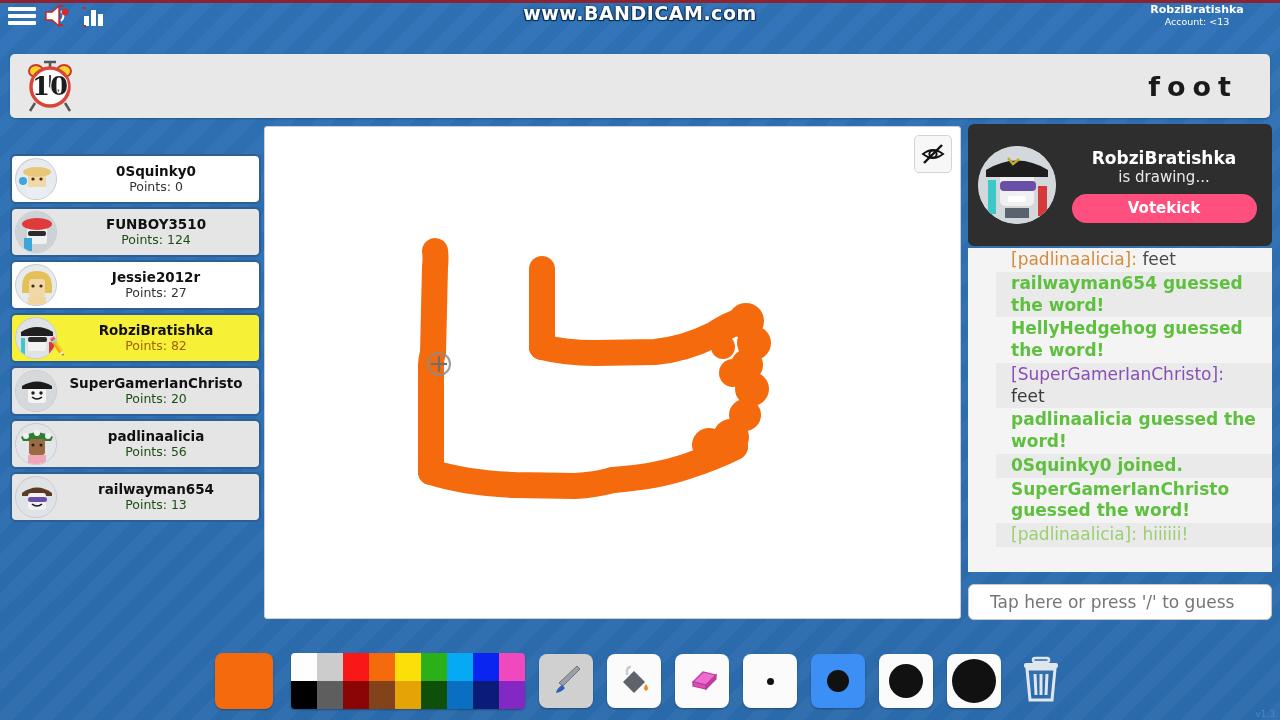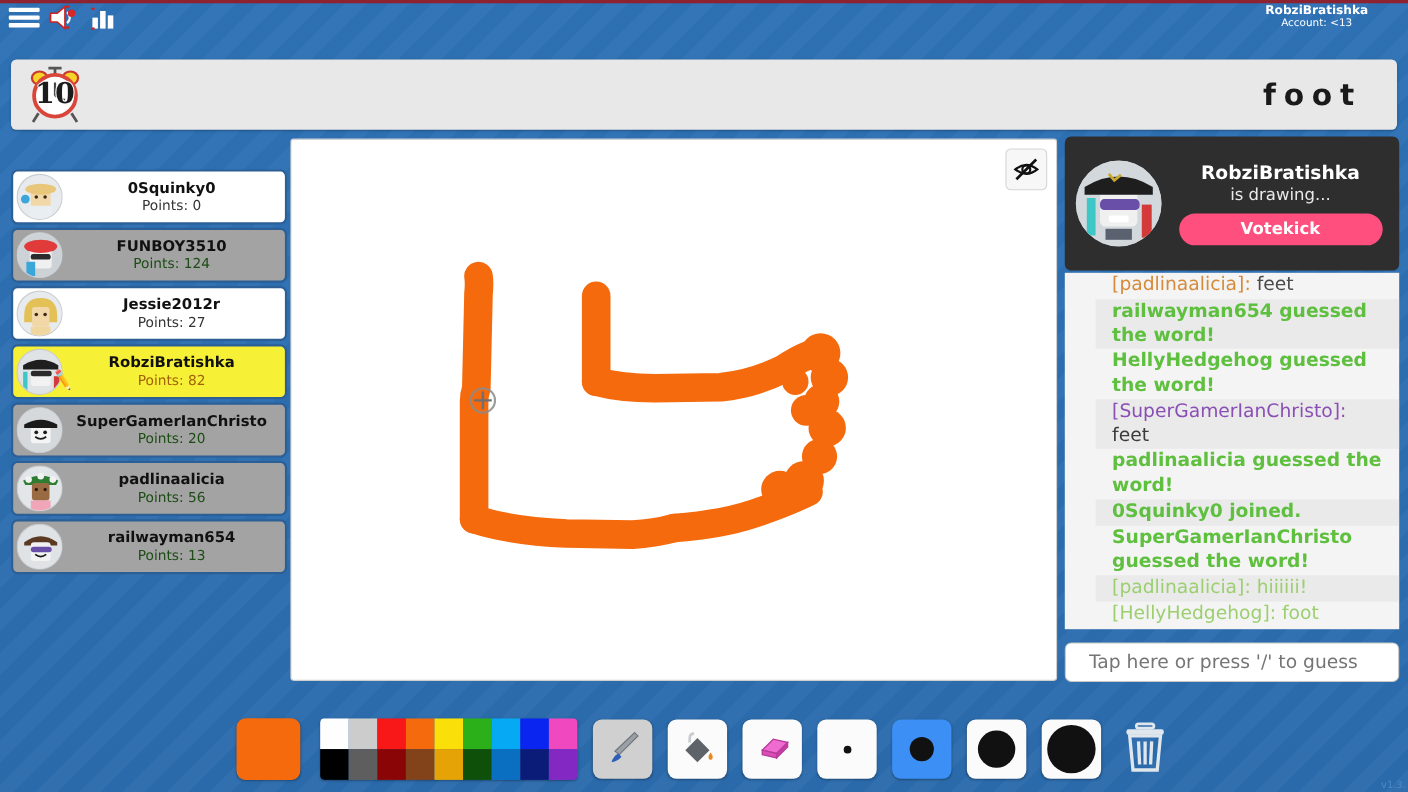--- a/index.html
+++ b/index.html
@@ -71,21 +71,21 @@
 
   
   .players { position: absolute; left: 10px; top: 126px; width: 251px; margin-top: 28px; }
   .player {
     position: relative; height: 50px; margin-bottom: 3px;
     border: 2px solid #2b5f96; border-radius: 6px;
     display: flex; align-items: center;
     overflow: hidden;
   }
   .player.white { background: #ffffff; }
-  .player.green { background: #a3a3a3; }
+  .player.green { background: #e5e5e5; }
   .player.yellow { background: #f6f137; }
   .pav {
     width: 42px; height: 42px; margin-left: 3px; border-radius: 50%;
     background: #d9dde2; flex: 0 0 auto; position: relative; overflow: hidden;
     border: 1px solid rgba(0,0,0,.08);
   }
   .pinfo { flex: 1; text-align: center; line-height: 1.12; padding-right: 4px; }
   .pname { font-size: 13.5px; font-weight: bold; color: #111; }
   .ppts { font-size: 12.5px; color: #333; }
   .player.green .ppts { color: #1c4d14; }
@@ -202,20 +202,21 @@
       <svg width="30" height="26" viewBox="0 0 30 26">
         <rect x="4" y="13" width="5" height="10" fill="#ffffff"></rect>
         <rect x="11" y="7" width="5" height="16" fill="#ffffff"></rect>
         <rect x="18" y="11" width="5" height="12" fill="#ffffff"></rect>
         <rect x="3" y="4" width="3" height="2" fill="#cc2222"></rect>
         <rect x="3" y="22" width="3" height="2" fill="#cc2222"></rect>
       </svg>
     </div>
   </div>
 
+  <div class="bandicam">www.BANDICAM.com</div>
 
   <div class="acct">
     <div class="nm">RobziBratishka</div>
     <div class="sub">Account: &lt;13</div>
   </div>
 </div>
 
 <div class="header-bar">
   <div class="clock">
     <svg width="56" height="56" viewBox="0 0 56 56">
@@ -422,21 +423,20 @@
 
   <div class="chat">
     <div class="msg"><span class="who" style="color: rgb(213, 139, 58);">[padlinaalicia]:</span><span style="color: rgb(74, 74, 74);"> feet</span></div>
     <div class="msg alt sys"><span>railwayman654 guessed the word!</span></div>
     <div class="msg sys"><span>HellyHedgehog guessed the word!</span></div>
     <div class="msg alt"><span class="who" style="color: rgb(138, 79, 181);">[SuperGamerIanChristo]:</span><span style="color: rgb(59, 59, 59);"> feet</span></div>
     <div class="msg sys"><span>padlinaalicia guessed the word!</span></div>
     <div class="msg alt sys"><span>0Squinky0 joined.</span></div>
     <div class="msg sys"><span>SuperGamerIanChristo guessed the word!</span></div>
     <div class="msg alt"><span class="who" style="color: rgb(156, 207, 112);">[padlinaalicia]:</span><span style="color: rgb(156, 207, 112);"> hiiiiii!</span></div>
-    <div class="msg"><span class="who" style="color: rgb(156, 207, 112);">[HellyHedgehog]:</span><span style="color: rgb(156, 207, 112);"> foot</span></div>
   </div>
 
   <div class="chatbox">
     <input type="text" placeholder="Tap here or press '/' to guess" style="">
   </div>
 </div>
 
 <div class="toolbar">
 
   <div class="cur-color" style="background: rgb(245, 106, 12);"></div>

